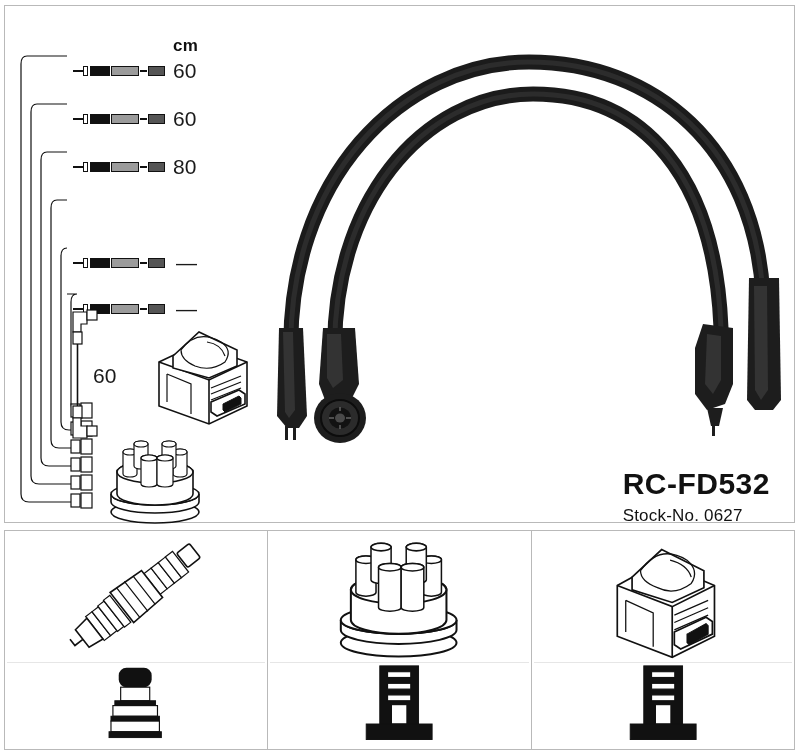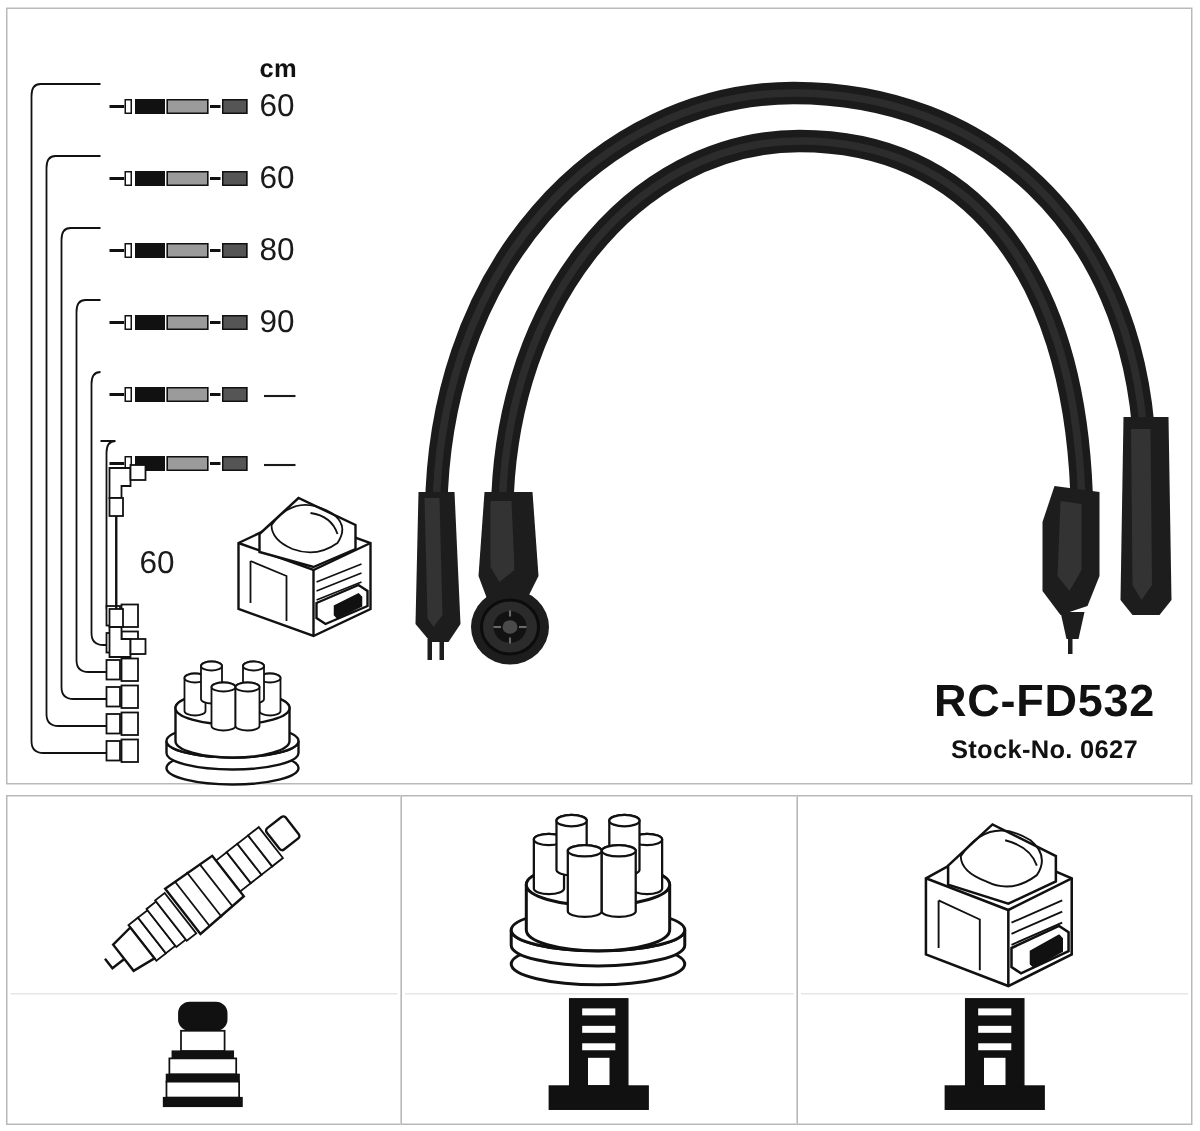--- a/index.html
+++ b/index.html
@@ -57,23 +57,23 @@
 
   
   .bundle{position:absolute;left:6px;top:20px;width:215px;height:500px;}
 
   
   .jumper-label{
     position:absolute;left:88px;top:358px;font-size:21px;color:#1a1a1a;
   }
 
   
-  .prod-block{position:absolute;right:24px;top:446px;text-align:center;}
+  .prod-block{position:absolute;right:24px;top:462px;text-align:left;}
   .prod-code{font-size:30px;font-weight:bold;letter-spacing:.5px;color:#111;line-height:1.05;}
-  .prod-stock{font-size:17px;font-weight:bold;color:#111;margin-top:6px;letter-spacing:.2px;}
+  .prod-stock{font-size:17px;font-weight:normal;color:#111;margin-top:6px;letter-spacing:.2px;}
 
   svg{display:block;overflow:visible;}
   .ln{fill:none;stroke:#111;stroke-width:1.6;}
   .ln-thin{fill:none;stroke:#111;stroke-width:1.2;}
   .fill-w{fill:#ffffff;stroke:#111;stroke-width:1.6;}
   .fill-w-t{fill:#ffffff;stroke:#111;stroke-width:1.2;}
   .fill-k{fill:#111;stroke:#111;stroke-width:1;}
 </style>
 </head>
 <body>
@@ -114,31 +114,20 @@
           <i class="lead"></i>
             <i class="cap1"></i>
             <i class="blk1"></i>
             <i class="body"></i>
             <i class="neck"></i>
             <i class="tip"></i>
         </div>
         <div class="spec-len">80</div>
       </div>
 
-      <div class="spec-row" style="top:184px;">
-        <div class="conn">
-          <i class="lead"></i>
-            <i class="cap1"></i>
-            <i class="blk1"></i>
-            <i class="body"></i>
-            <i class="neck"></i>
-            <i class="tip"></i>
-        </div>
-        <div class="spec-len">90</div>
-      </div>
 
       <div class="spec-row" style="top:232px;">
         <div class="conn">
           <i class="lead"></i>
             <i class="cap1"></i>
             <i class="blk1"></i>
             <i class="body"></i>
             <i class="neck"></i>
             <i class="tip"></i>
         </div>

